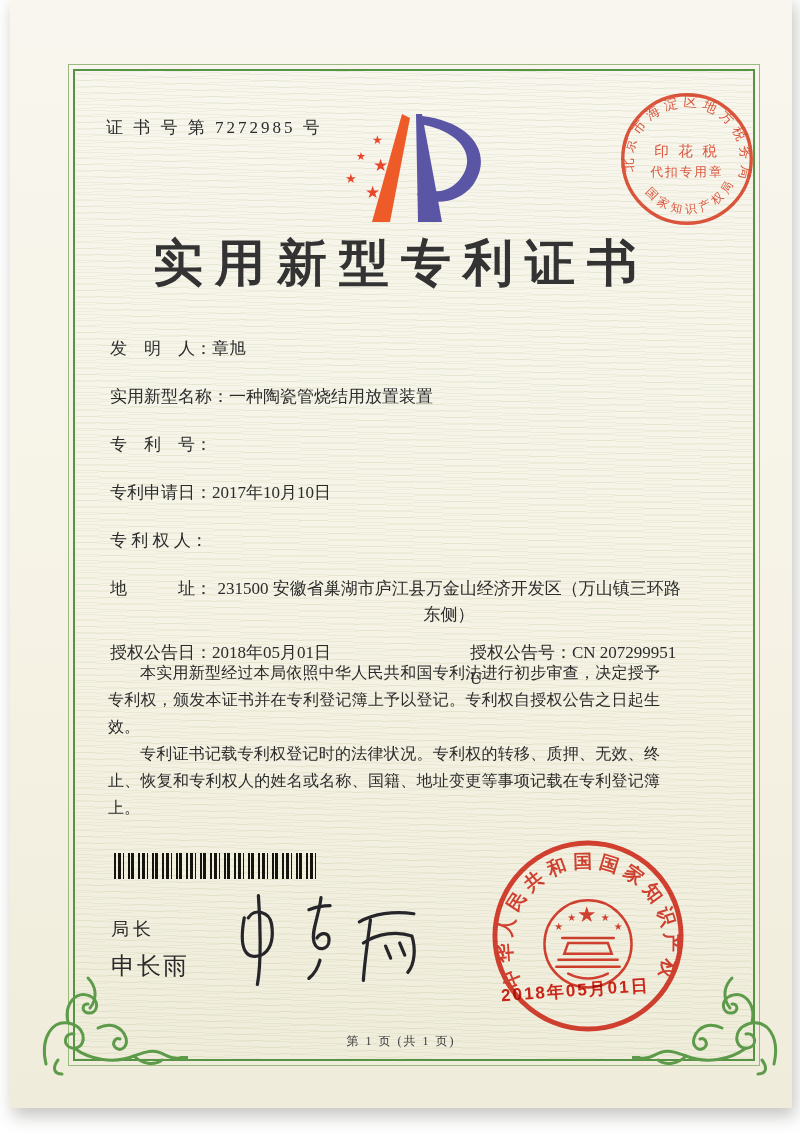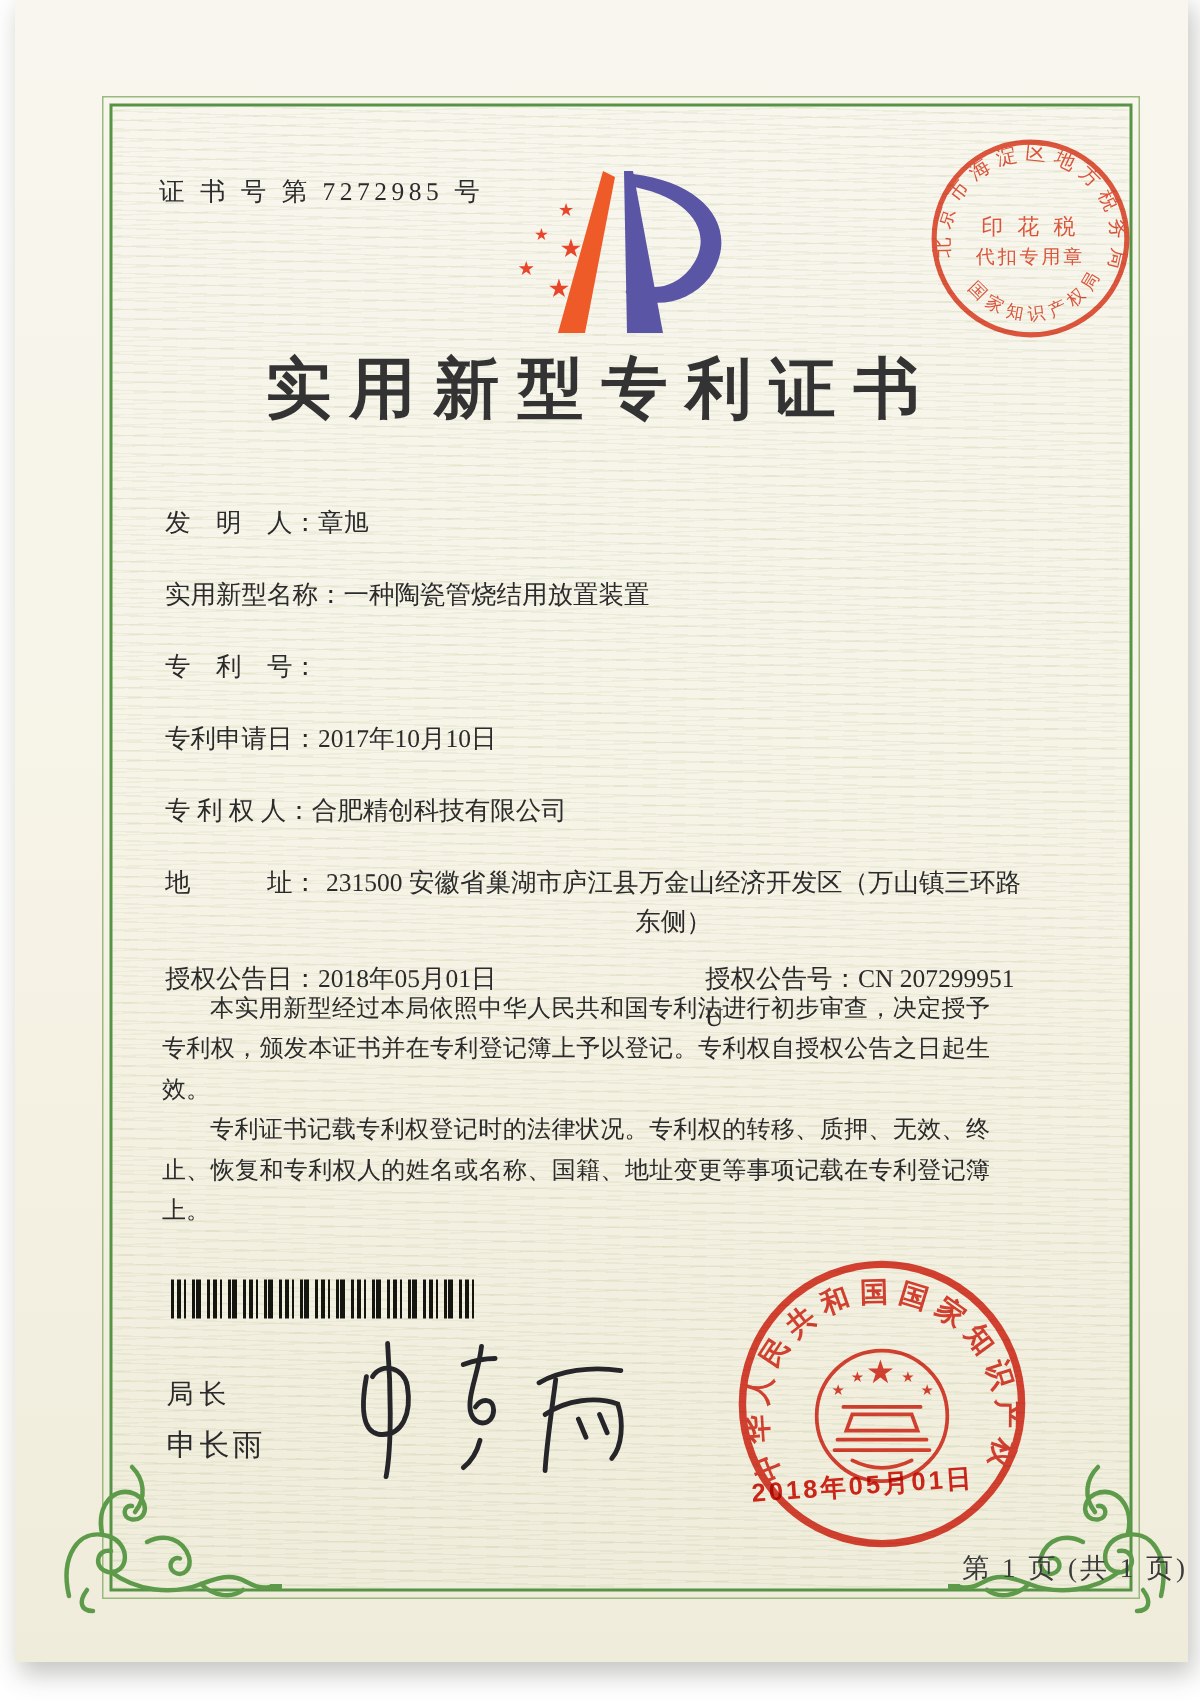--- a/index.html
+++ b/index.html
@@ -27,50 +27,50 @@
   .flourish{position:absolute;width:150px;height:110px;color:#5d9b4a;}
   .flourish.left{left:28px;top:972px;}
   .flourish.right{left:622px;top:972px;transform:scaleX(-1);}
   .cert-number{
     position:absolute;left:96px;top:120px;font-size:17px;letter-spacing:3px;
   }
   .logo{position:absolute;left:322px;top:112px;width:160px;height:125px;}
   .stamp-tax{position:absolute;left:604px;top:90px;width:146px;height:146px;mix-blend-mode:multiply;opacity:.92;}
   .title{
     position:absolute;left:0;right:0;top:234px;text-align:center;
-    font-size:44px;font-weight:600;letter-spacing:12px;color:#333;
+    font-size:50px;font-weight:600;letter-spacing:12px;color:#333;
   }
   .fields{position:absolute;left:100px;top:340px;width:576px;font-size:17px;line-height:26px;}
   .field-row{display:flex;margin-bottom:22px;}
   .field-row .field-label{white-space:pre;flex:0 0 auto;}
   .field-row .field-value{flex:1 1 auto;}
   .field-row.address{margin-bottom:12px;text-align:center;}
   .grant-row{display:flex;margin-top:0;}
   .grant-row .grant-left{flex:0 0 360px;}
   .paragraphs{position:absolute;left:98px;top:663px;width:552px;font-size:16px;line-height:27px;text-align:justify;}
   .paragraphs p{margin:0;text-indent:2em;}
   .barcode{
     position:absolute;left:104px;top:857px;width:206px;height:26px;
     background-image:repeating-linear-gradient(90deg,
       #15150f 0 2px, rgba(0,0,0,0) 2px 4px,
       #15150f 4px 7px, rgba(0,0,0,0) 7px 9px,
       #15150f 9px 10px, rgba(0,0,0,0) 10px 14px,
       #15150f 14px 16px, rgba(0,0,0,0) 16px 17px,
       #15150f 17px 20px, rgba(0,0,0,0) 20px 24px);
   }
   .director-title{position:absolute;left:101px;top:921px;font-size:18px;letter-spacing:4px;}
-  .director-name{position:absolute;left:101px;top:954px;font-size:20px;letter-spacing:2px;}
+  .director-name{position:absolute;left:101px;top:954px;font-size:24px;letter-spacing:2px;}
   .signature{position:absolute;left:206px;top:891px;width:212px;height:102px;}
   .office-seal{position:absolute;left:479px;top:841px;width:198px;height:198px;mix-blend-mode:multiply;opacity:.93;}
   .seal-date{
     position:absolute;left:491px;top:983px;font-size:17px;letter-spacing:2px;
     color:#d8281c;transform:rotate(-4deg);mix-blend-mode:multiply;
     font-family:"Liberation Sans","DejaVu Sans",sans-serif;font-weight:600;
   }
-  .page-footer{position:absolute;left:0;right:0;top:1037px;text-align:right;font-size:18px;letter-spacing:2px;color:#3a3a3a;}
+  .page-footer{position:absolute;left:0;right:0;top:1037px;text-align:center;font-size:12px;letter-spacing:2px;color:#3a3a3a;}
   svg{display:block;}
 </style>
 </head>
 <body>
 
 <div id="page">
   <div class="paper">
 
     <div class="frame-outer"></div>
     <div class="frame-inner"></div>
@@ -144,21 +144,20 @@
       </div>
       <div class="field-row">
         <span class="field-label">专　利　号：</span>
       </div>
       <div class="field-row">
         <span class="field-label">专利申请日：</span>
         <span class="field-value">2017年10月10日</span>
       </div>
       <div class="field-row">
         <span class="field-label">专 利 权 人：</span>
-        <span class="field-value">合肥精创科技有限公司</span>
       </div>
       <div class="field-row address">
         <span class="field-label">地　　　址：</span>
         <span class="field-value">231500 安徽省巢湖市庐江县万金山经济开发区（万山镇三环路东侧）</span>
       </div>
       <div class="grant-row">
         <span class="grant-left">
           <span>授权公告日：</span><span>2018年05月01日</span>
         </span>
         <span class="grant-right">

